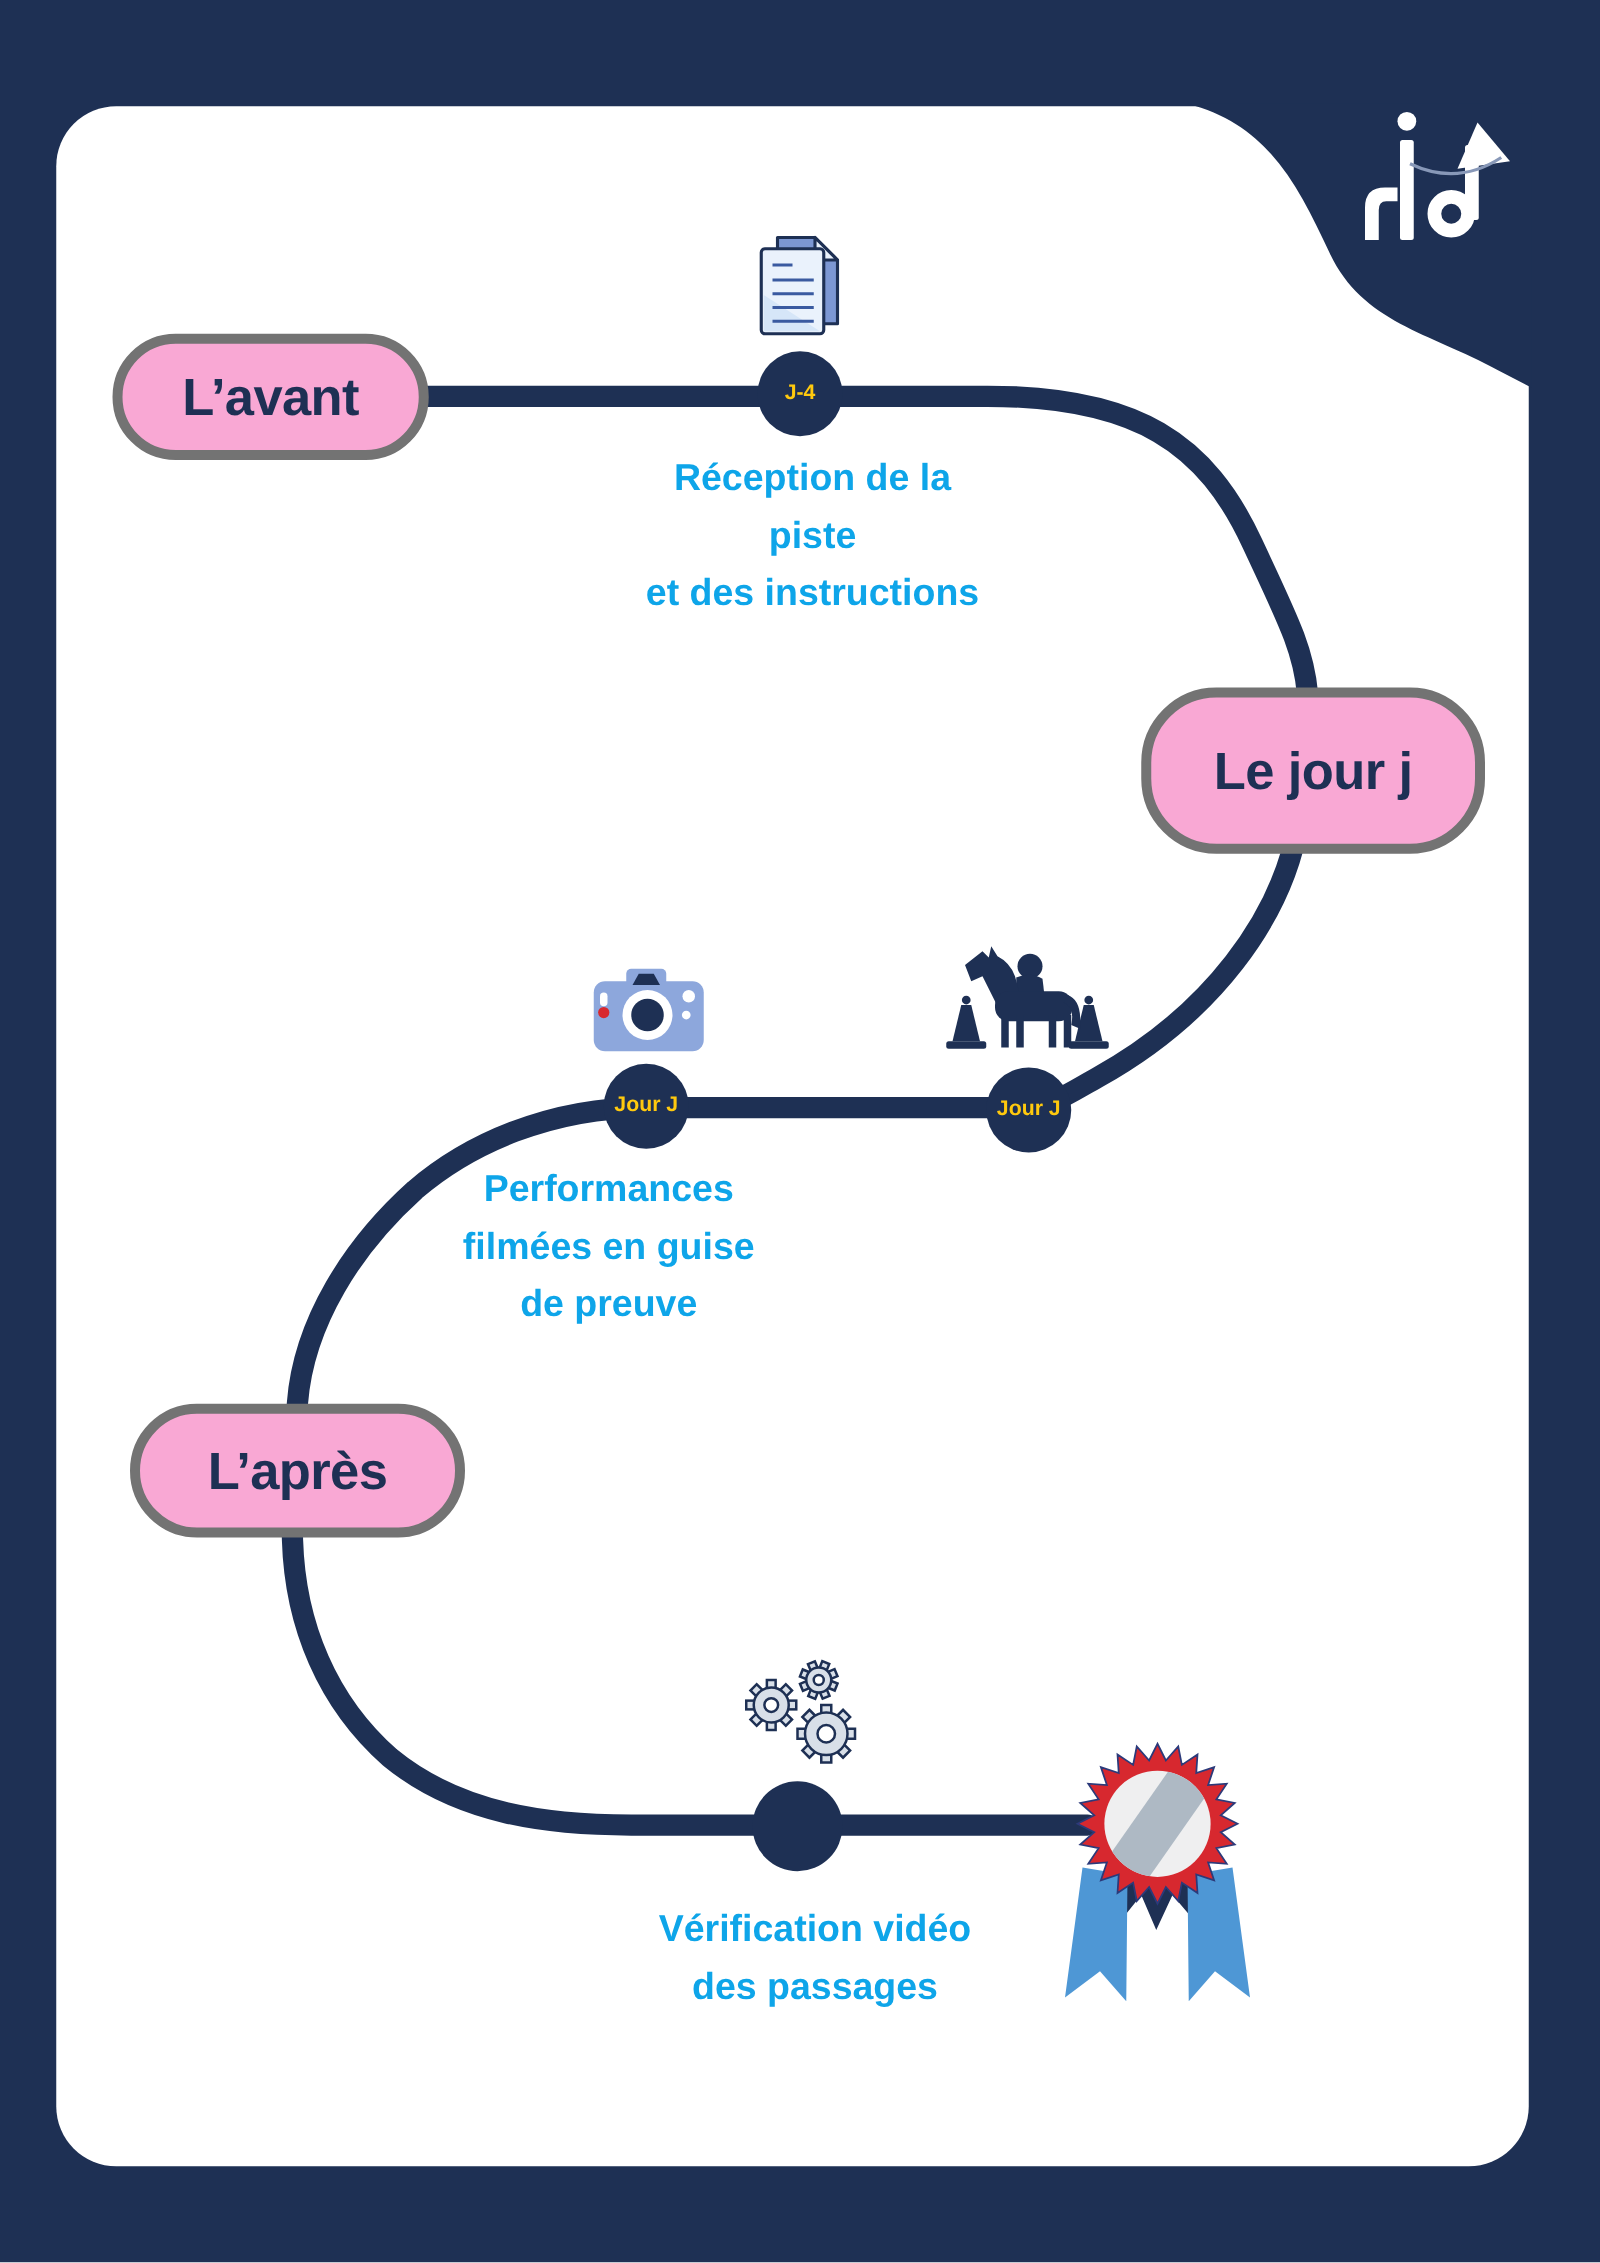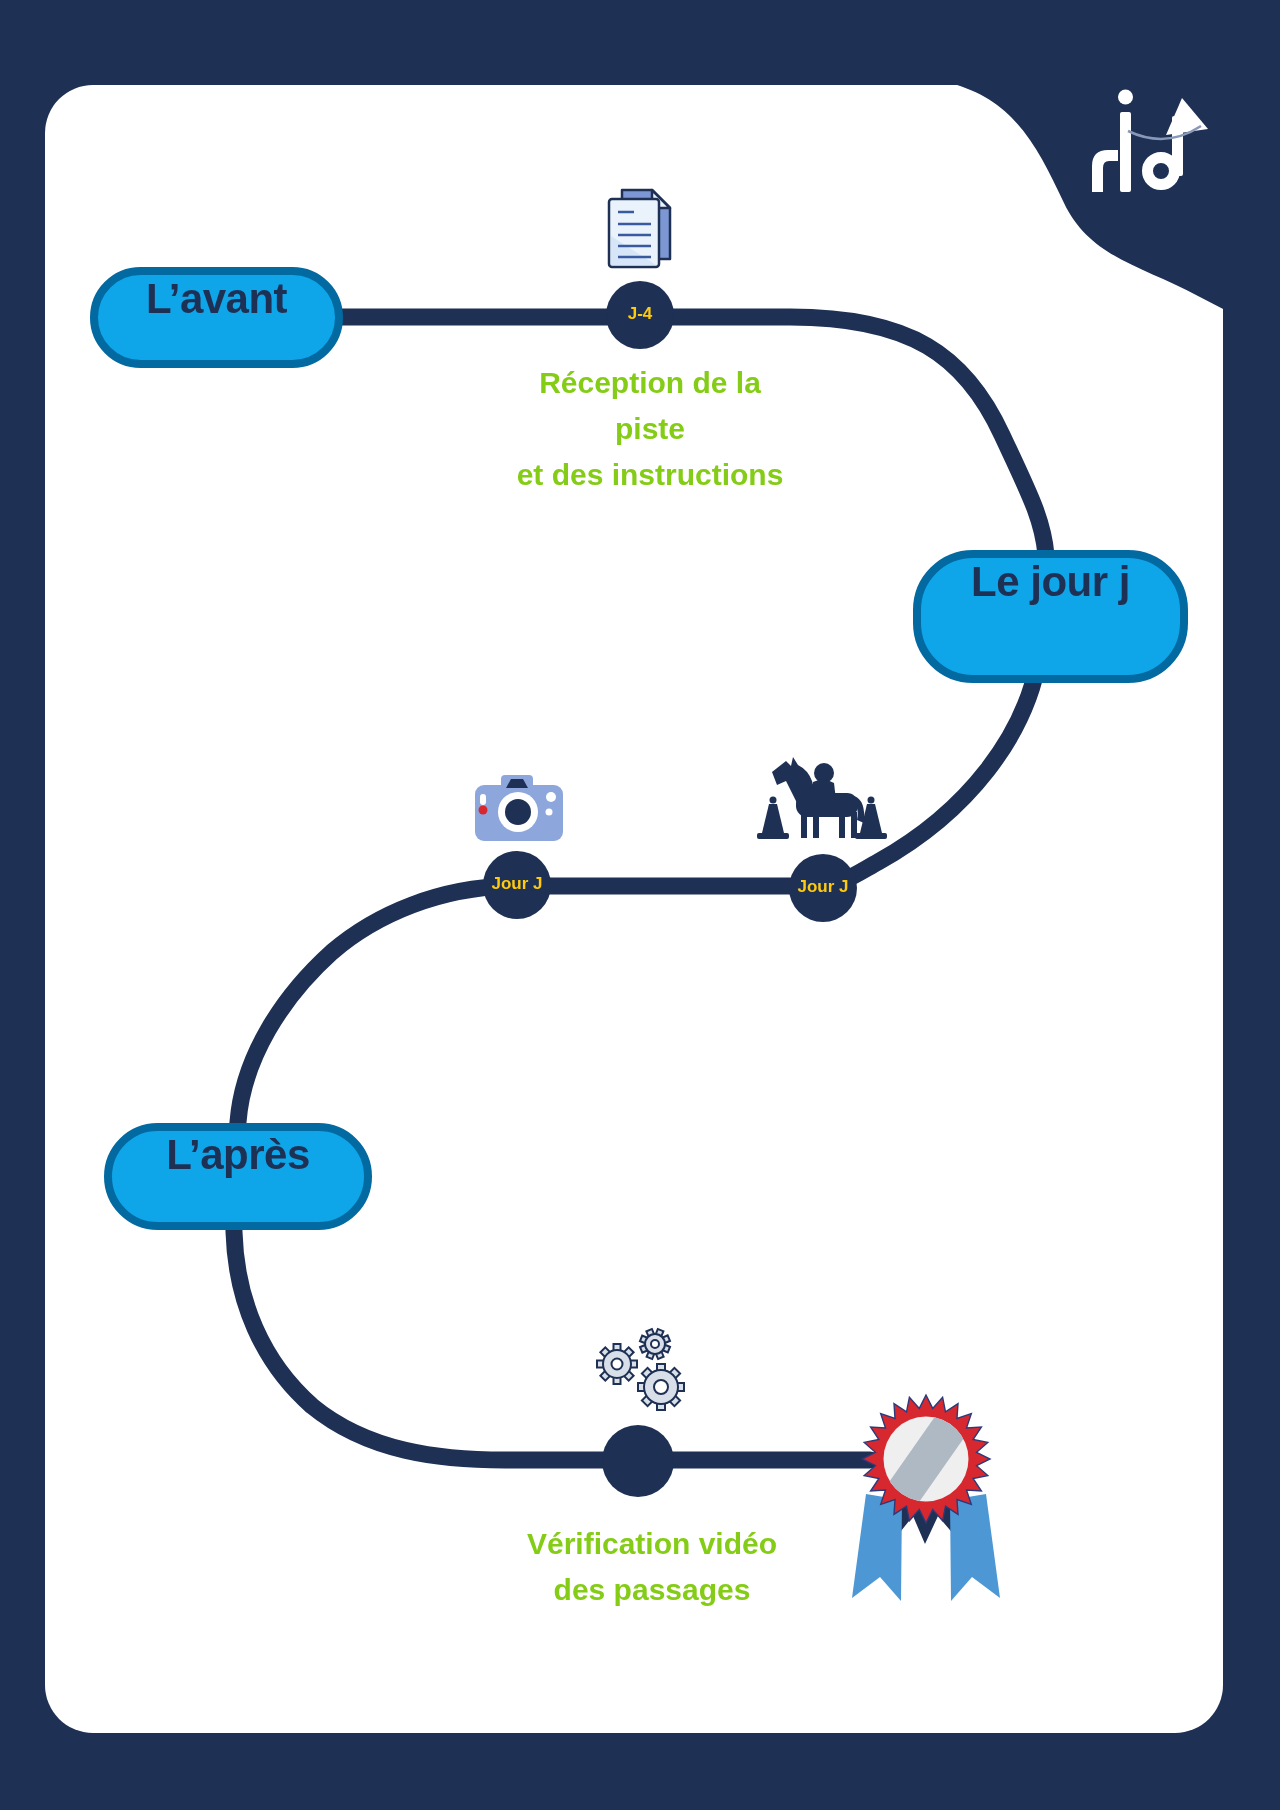--- a/index.html
+++ b/index.html
@@ -1,32 +1,32 @@
 <!DOCTYPE html>
 <html><head>
 <meta charset="utf-8">
 <style>
   html,body{margin:0;padding:0;}
   .page{position:relative;width:1280px;height:1810px;background:#1e3054;overflow:hidden;
         font-family:"Liberation Sans","DejaVu Sans",sans-serif;}
   .card{position:absolute;left:45px;top:85px;width:1178px;height:1648px;
         background:#ffffff;border-radius:48px;}
   svg.overlay{position:absolute;left:0;top:0;z-index:2;}
-  .pill{position:absolute;z-index:3;background:#0ea5e9;border:8px solid #0369a1;
-        border-radius:60px;display:flex;justify-content:center;
+  .pill{position:absolute;z-index:3;background:#f9a8d4;border:8px solid #737373;
+        border-radius:60px;display:flex;align-items:center;justify-content:center;
         color:#1e3054;font-weight:700;font-size:42px;letter-spacing:-0.5px;box-sizing:border-box;}
   .pill-avant{left:90px;top:267px;width:253px;height:101px;}
   .pill-jour{left:913px;top:550px;width:275px;height:133px;}
   .pill-apres{left:104px;top:1123px;width:268px;height:107px;}
   .badge{position:absolute;z-index:3;color:#ffc90e;font-weight:700;font-size:17px;
          text-align:center;width:80px;}
   .badge-j3{left:600px;top:304px;}
   .badge-perf{left:477px;top:874px;}
   .badge-conf{left:783px;top:877px;}
-  .step-title{position:absolute;z-index:3;color:#84cc16;font-weight:700;font-size:30px;
+  .step-title{position:absolute;z-index:3;color:#0ea5e9;font-weight:700;font-size:30px;
               line-height:46px;text-align:center;white-space:pre-line;width:420px;}
   .t-reception{left:440px;top:360px;}
   .t-perf{left:277px;top:929px;}
   .t-conf{left:608px;top:929px;}
   .t-verif{left:442px;top:1521px;}
 </style>
 </head>
 <body>
 
 <div class="page">
@@ -158,16 +158,19 @@
     <span>L’après</span>
   </div>
 
   <div class="badge badge-j3">J-4</div>
   <div class="badge badge-perf">Jour J</div>
   <div class="badge badge-conf">Jour J</div>
 
   <div class="step-title t-reception">Réception de la
 piste
 et des instructions</div>
+  <div class="step-title t-perf">Performances
+filmées en guise
+de preuve</div>
   <div class="step-title t-verif">Vérification vidéo
 des passages</div>
 
 </div>
 
 </body></html>

